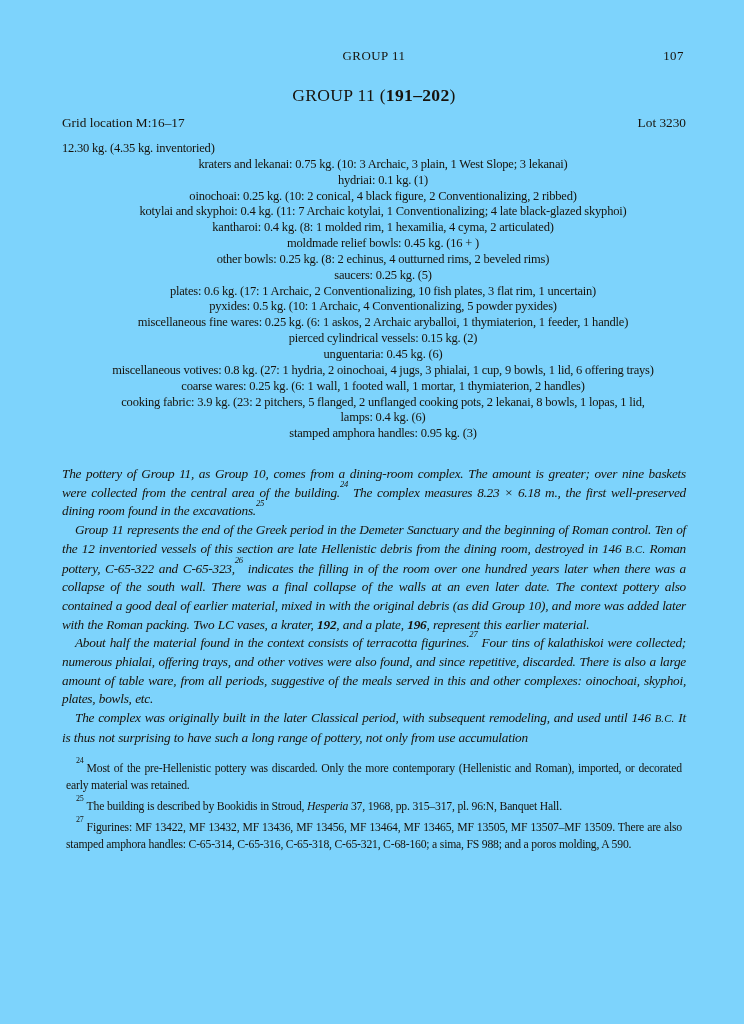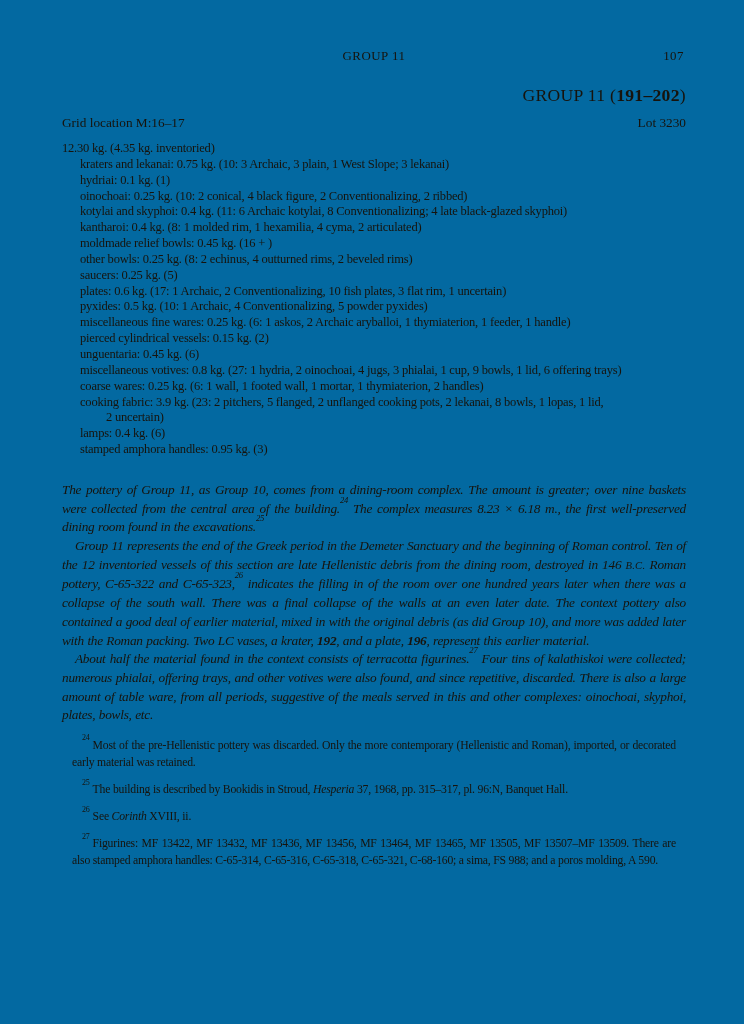--- a/index.html
+++ b/index.html
@@ -3,56 +3,56 @@
 <meta charset="utf-8">
 <style>
   html, body { margin:0; padding:0; }
   body {
     width:744px; height:1024px;
     background:#ffffff;
     color:#17130c;
     font-family:"Liberation Serif", serif;
     overflow:hidden;
   }
-  .page { position:relative; width:744px; height:1024px; background:#0369a1; }
+  .page { position:relative; width:744px; height:1024px; background:#7dd3fc; }
   .content { position:absolute; left:62px; top:49px; width:624px; }
 
   
   .runhead { position:relative; height:15px; font-size:12.9px; }
   .runhead .center { text-align:center; letter-spacing:0.5px; }
   .runhead .pagenum { position:absolute; right:2px; top:0; letter-spacing:0.5px; }
 
   
-  .title { margin-top:21px; text-align:right; font-size:17.6px; letter-spacing:0.3px; }
+  .title { margin-top:21px; text-align:center; font-size:17.6px; letter-spacing:0.3px; }
   .title b { font-weight:700; }
 
   
   .contextline {
     margin-top:9px; font-size:13.3px;
     display:flex; justify-content:space-between;
     white-space:nowrap;
   }
 
   
   .inv { margin-top:10px; font-size:12.5px; line-height:15.85px; letter-spacing:-0.2px; }
   .inv div { white-space:nowrap; }
-  .inv .item { padding-left:18px; }
+  .inv .item { padding-left:18px;text-align:center; }
   .inv .cont { padding-left:44px; }
 
   
   .bodytext { margin-top:23px; font-size:13.3px; line-height:18.7px; text-align:justify; letter-spacing:-0.25px; word-spacing:0.4px;font-style:italic; }
   .bodytext p { margin:0; }
   .bodytext p.ind { text-indent:13px; }
   sup.fnref { font-size:8.6px; line-height:0; position:relative; top:-4.5px; }
   .sc { font-size:0.8em; letter-spacing:0.2px; }
   .bodytext b { font-weight:700; }
 
   
   .fnotes { margin-top:12px; font-size:11.7px; line-height:17.1px; text-align:justify; letter-spacing:-0.2px; }
-  .fnotes p { margin:10px; text-indent:10px; }
+  .fnotes p { margin:4px; text-indent:10px; }
   .fnotes sup.fnum { font-size:8px; line-height:0; position:relative; top:-3.8px; margin-right:3px; }
   .fnotes i { font-style:italic; }
 </style>
 </head>
 <body>
 
 <div class="page">
   <div class="content">
 
     <div class="runhead">
@@ -65,45 +65,44 @@
     <div class="contextline">
       <span>Grid location M:16–17</span>
       <span>Lot 3230</span>
     </div>
 
     <div class="inv">
       <div class="total">12.30 kg. (4.35 kg. inventoried)</div>
       <div class="item">kraters and lekanai: 0.75 kg. (10: 3 Archaic, 3 plain, 1 West Slope; 3 lekanai)</div>
       <div class="item">hydriai: 0.1 kg. (1)</div>
       <div class="item">oinochoai: 0.25 kg. (10: 2 conical, 4 black figure, 2 Conventionalizing, 2 ribbed)</div>
-      <div class="item">kotylai and skyphoi: 0.4 kg. (11: 6 Archaic kotylai, 8 Conventionalizing; 4 late black-glazed skyphoi)</div>
+      <div class="item">kotylai and skyphoi: 0.4 kg. (11: 7 Archaic kotylai, 1 Conventionalizing; 4 late black-glazed skyphoi)</div>
       <div class="item">kantharoi: 0.4 kg. (8: 1 molded rim, 1 hexamilia, 4 cyma, 2 articulated)</div>
       <div class="item">moldmade relief bowls: 0.45 kg. (16 + )</div>
       <div class="item">other bowls: 0.25 kg. (8: 2 echinus, 4 outturned rims, 2 beveled rims)</div>
       <div class="item">saucers: 0.25 kg. (5)</div>
       <div class="item">plates: 0.6 kg. (17: 1 Archaic, 2 Conventionalizing, 10 fish plates, 3 flat rim, 1 uncertain)</div>
       <div class="item">pyxides: 0.5 kg. (10: 1 Archaic, 4 Conventionalizing, 5 powder pyxides)</div>
       <div class="item">miscellaneous fine wares: 0.25 kg. (6: 1 askos, 2 Archaic aryballoi, 1 thymiaterion, 1 feeder, 1 handle)</div>
       <div class="item">pierced cylindrical vessels: 0.15 kg. (2)</div>
       <div class="item">unguentaria: 0.45 kg. (6)</div>
       <div class="item">miscellaneous votives: 0.8 kg. (27: 1 hydria, 2 oinochoai, 4 jugs, 3 phialai, 1 cup, 9 bowls, 1 lid, 6 offering trays)</div>
       <div class="item">coarse wares: 0.25 kg. (6: 1 wall, 1 footed wall, 1 mortar, 1 thymiaterion, 2 handles)</div>
       <div class="item">cooking fabric: 3.9 kg. (23: 2 pitchers, 5 flanged, 2 unflanged cooking pots, 2 lekanai, 8 bowls, 1 lopas, 1 lid,</div>
-      <div class="item cont">2 uncertain)</div>
       <div class="item">lamps: 0.4 kg. (6)</div>
       <div class="item">stamped amphora handles: 0.95 kg. (3)</div>
     </div>
 
     <div class="bodytext">
       <p><span>The pottery of Group 11, as Group 10, comes from a dining-room complex. The amount is greater; over nine baskets were collected from the central area of the building.</span><sup class="fnref">24</sup><span> The complex measures 8.23 × 6.18 m., the first well-preserved dining room found in the excavations.</span><sup class="fnref">25</sup></p>
       <p class="ind"><span>Group 11 represents the end of the Greek period in the Demeter Sanctuary and the beginning of Roman control. Ten of the 12 inventoried vessels of this section are late Hellenistic debris from the dining room, destroyed in 146 </span><span class="sc">B.C.</span><span> Roman pottery, C-65-322 and C-65-323,</span><sup class="fnref">26</sup><span> indicates the filling in of the room over one hundred years later when there was a collapse of the south wall. There was a final collapse of the walls at an even later date. The context pottery also contained a good deal of earlier material, mixed in with the original debris (as did Group 10), and more was added later with the Roman packing. Two LC vases, a krater, </span><b>192</b><span>, and a plate, </span><b>196</b><span>, represent this earlier material.</span></p>
       <p class="ind"><span>About half the material found in the context consists of terracotta figurines.</span><sup class="fnref">27</sup><span> Four tins of kalathiskoi were collected; numerous phialai, offering trays, and other votives were also found, and since repetitive, discarded. There is also a large amount of table ware, from all periods, suggestive of the meals served in this and other complexes: oinochoai, skyphoi, plates, bowls, etc.</span></p>
+      <p class="ind"><span>The complex was originally built in the later Classical period, with subsequent remodeling, and used until 146 </span><span class="sc">B.C.</span><span> It is thus not surprising to have such a long range of pottery, not only from use accumulation</span></p>
     </div>
 
     <div class="fnotes">
       <p><sup class="fnum">24</sup><span>Most of the pre-Hellenistic pottery was discarded. Only the more contemporary (Hellenistic and Roman), imported, or decorated early material was retained.</span></p>
       <p><sup class="fnum">25</sup><span>The building is described by Bookidis in Stroud, </span><i>Hesperia</i><span> 37, 1968, pp. 315–317, pl. 96:N, Banquet Hall.</span></p>
-      <p><sup class="fnum">26</sup><span>See </span><i>Corinth</i><span> XVIII, ii.</span></p>
       <p><sup class="fnum">27</sup><span>Figurines: MF 13422, MF 13432, MF 13436, MF 13456, MF 13464, MF 13465, MF 13505, MF 13507–MF 13509. There are also stamped amphora handles: C-65-314, C-65-316, C-65-318, C-65-321, C-68-160; a sima, FS 988; and a poros molding, A 590.</span></p>
     </div>
 
   </div>
 </div>
 
 </body></html>

